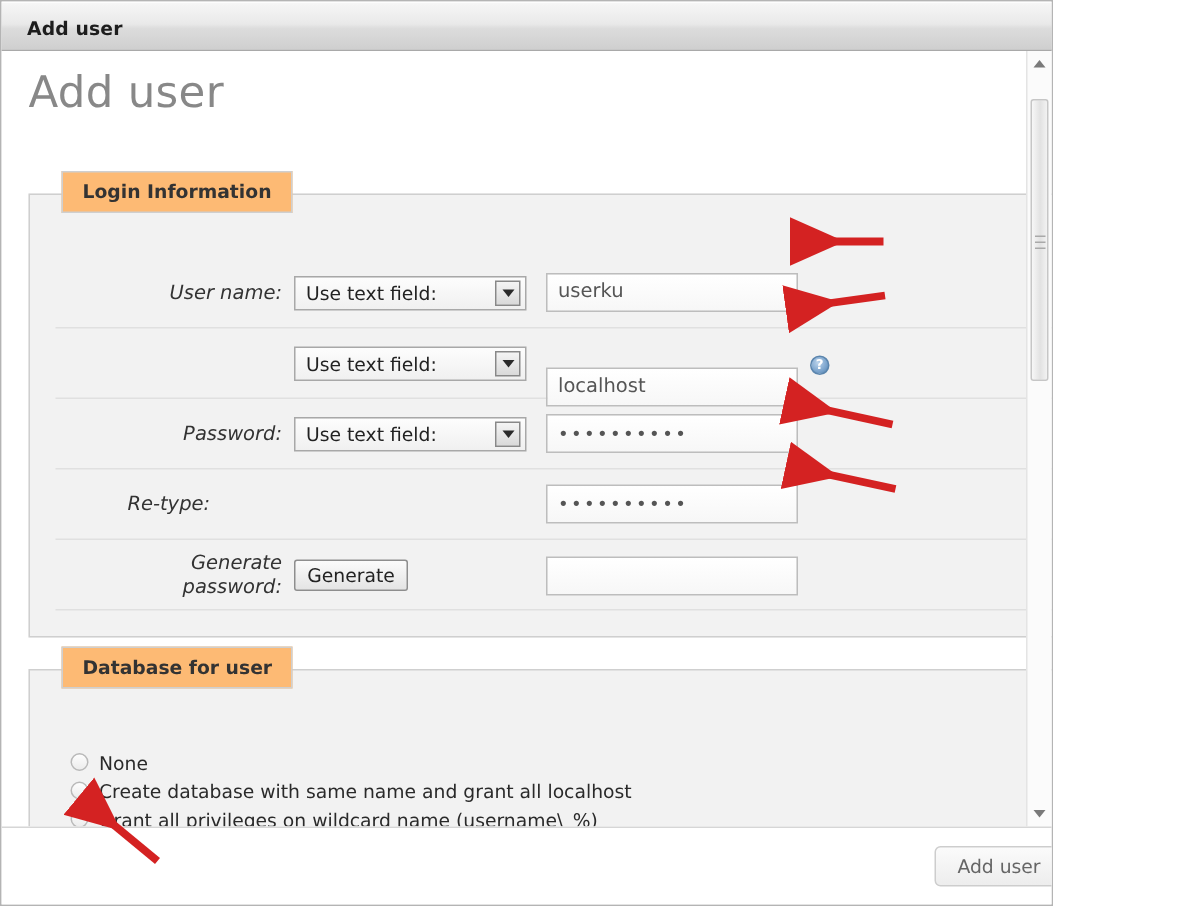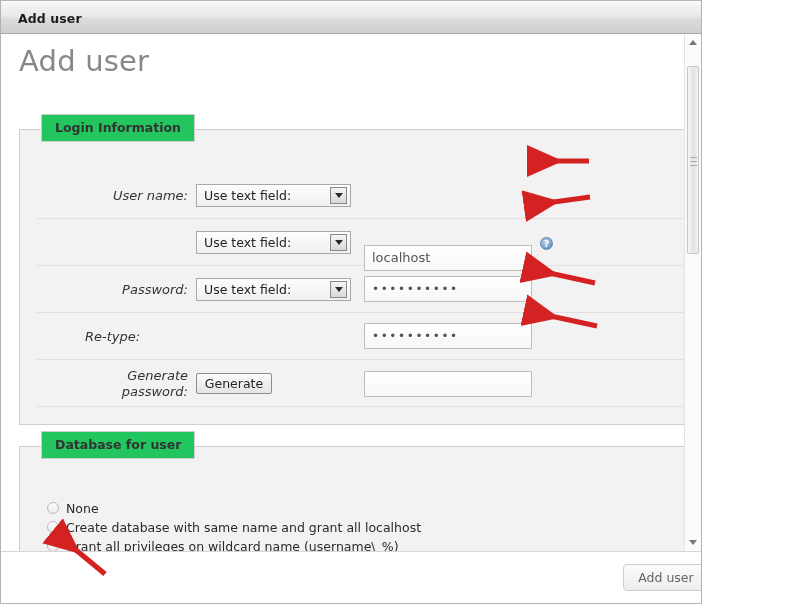--- a/index.html
+++ b/index.html
@@ -69,21 +69,21 @@
   
   .fieldset {
     position: absolute;
     background: #f2f2f2;
     border: 1px solid #cfcfcf;
   }
   .legend {
     position: absolute;
     left: 21px;
     top: -16px;
-    background: #22c55e;
+    background: #fdba74;
     border: 1px solid #cfcfcf;
     padding: 5px 13px 6px 13px;
     font-size: 12.5px;
     font-weight: bold;
     color: #333333;
     white-space: nowrap;
   }
 
   #fs-login {
     left: 18px; top: 95px;
@@ -319,20 +319,21 @@
       <div class="legend">Login Information</div>
 
       <div class="row" style="top:42px;">
         <div class="row-label" style="top:16px;">User name:</div>
         <div class="sel" style="top:12px;">
           <span>Use text field:</span>
           <span class="sel-arrow">
               <i></i>
             </span>
         </div>
+        <div class="txt" style="top:10px;">userku</div>
       </div>
 
       <div class="row" style="top:89px;">
         <div class="sel" style="top:12px;">
           <span>Use text field:</span>
           <span class="sel-arrow">
               <i></i>
             </span>
         </div>
         <div class="txt" style="top:10px;margin-top:16px;">localhost</div>

